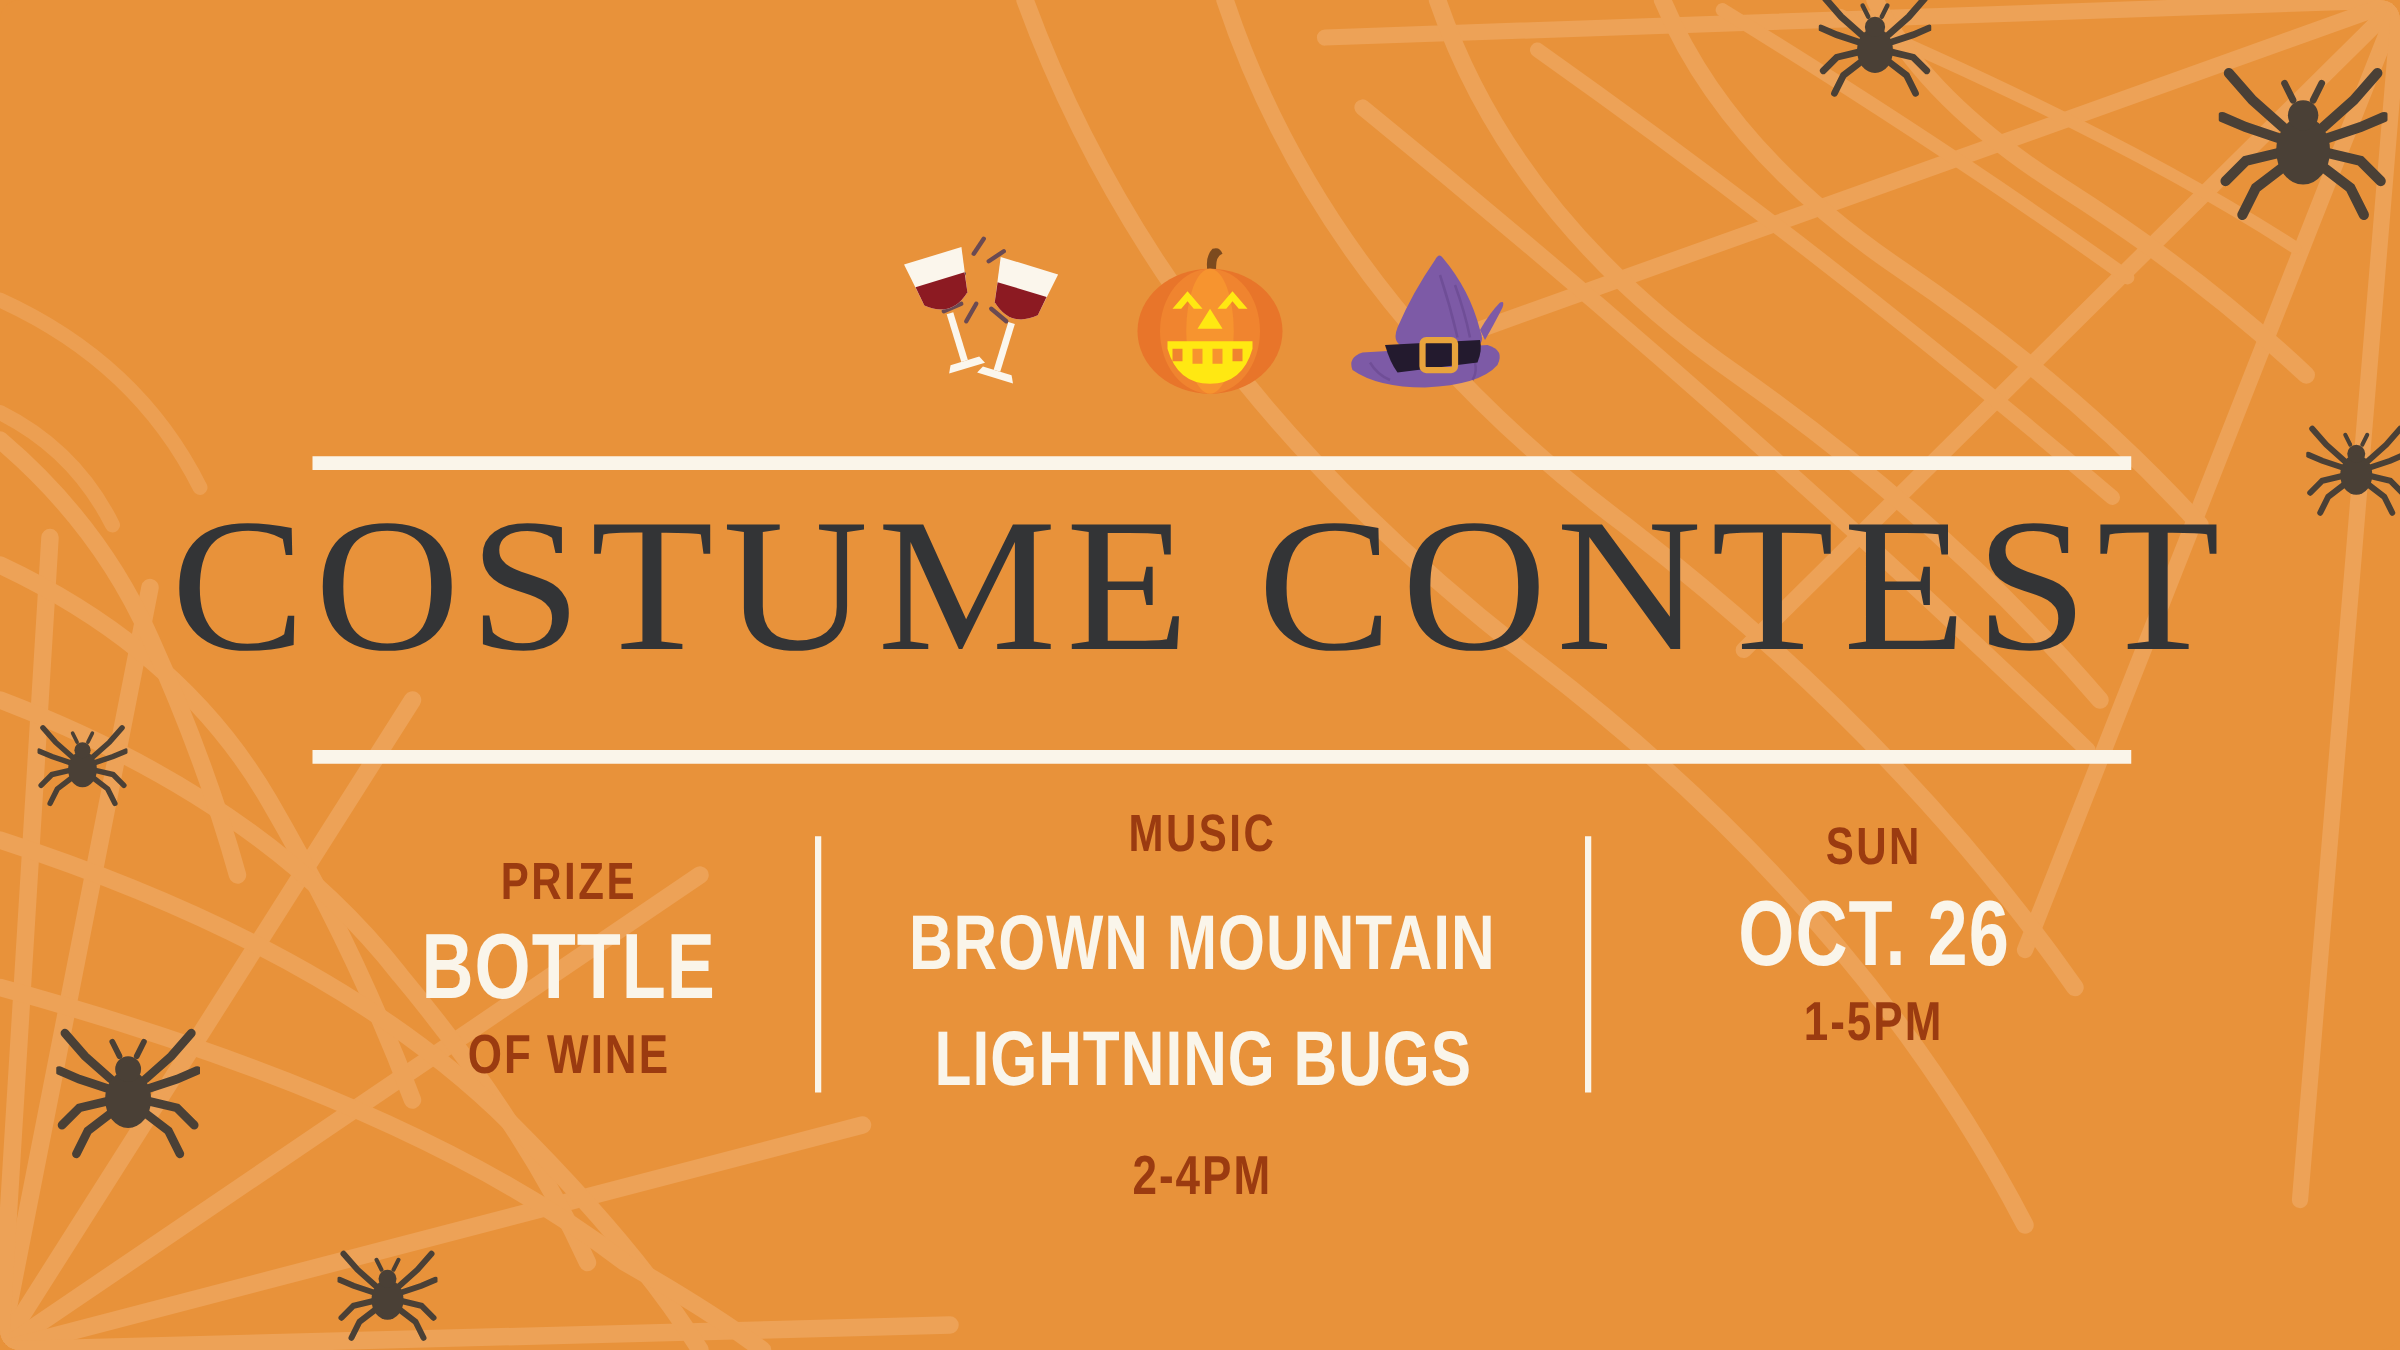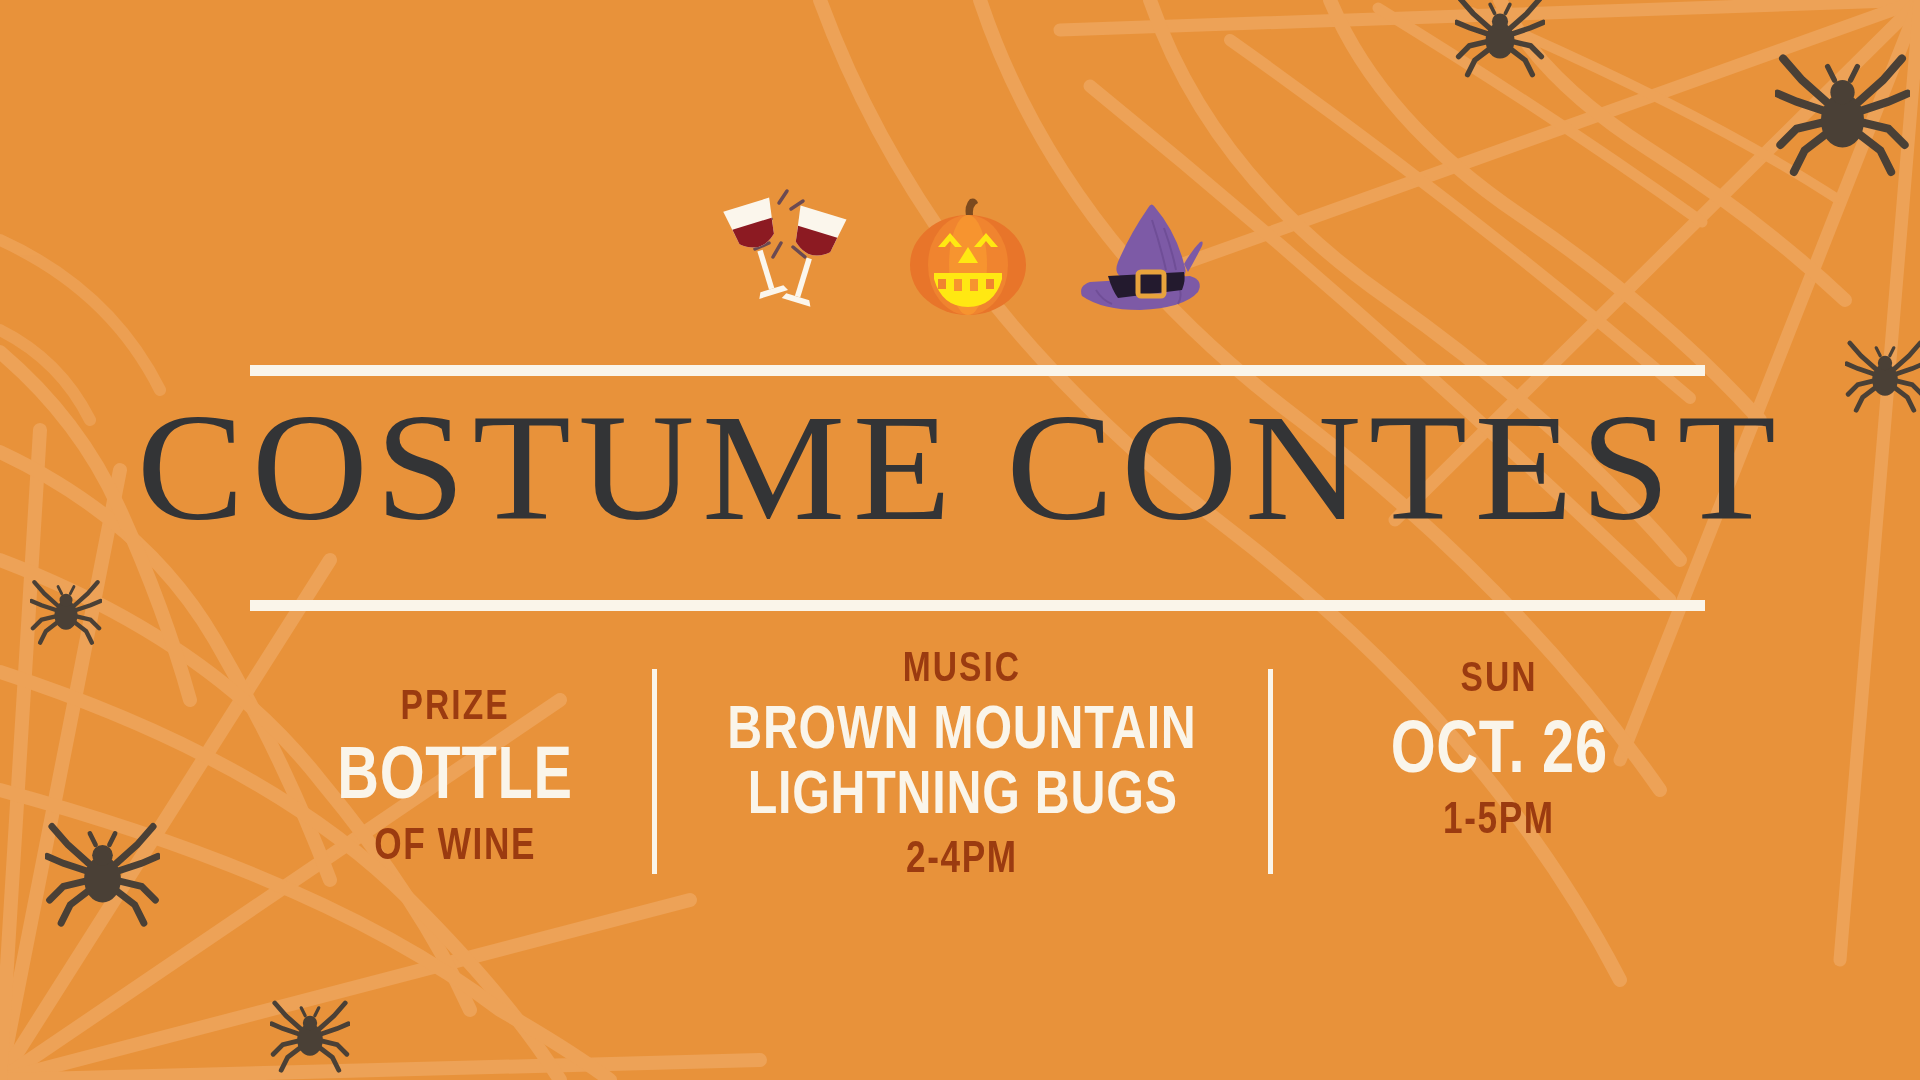--- a/index.html
+++ b/index.html
@@ -7,20 +7,21 @@
     padding: 0;
     background: #E8923A;
   }
   #poster {
     position: relative;
     width: 1920px;
     height: 1080px;
     overflow: hidden;
     background: #E8923A;
     font-family: "Liberation Sans", sans-serif;
+    border-radius: 16px;
   }
 
   
   .bg-layer {
     position: absolute;
     inset: 0;
     width: 1920px;
     height: 1080px;
     pointer-events: none;
   }
@@ -78,21 +79,21 @@
     justify-content: center;
   }
   .col {
     display: flex;
     flex-direction: column;
     align-items: center;
     text-align: center;
     font-family: "Liberation Sans Narrow", "Liberation Sans", sans-serif;
   }
   .col-prize { width: 400px; padding-top: 38px; }
-  .col-music { width: 620px; }
+  .col-music { width: 620px; gap: 28px; }
   .col-date  { width: 435px; padding-top: 10px; margin-left: 12px; }
 
   .vdiv {
     width: 5px;
     background: #FAF5EA;
     align-self: flex-start;
   }
   .vdiv-1 { height: 205px; margin-top: 24px; }
   .vdiv-2 { height: 205px; margin-top: 24px; }
 

